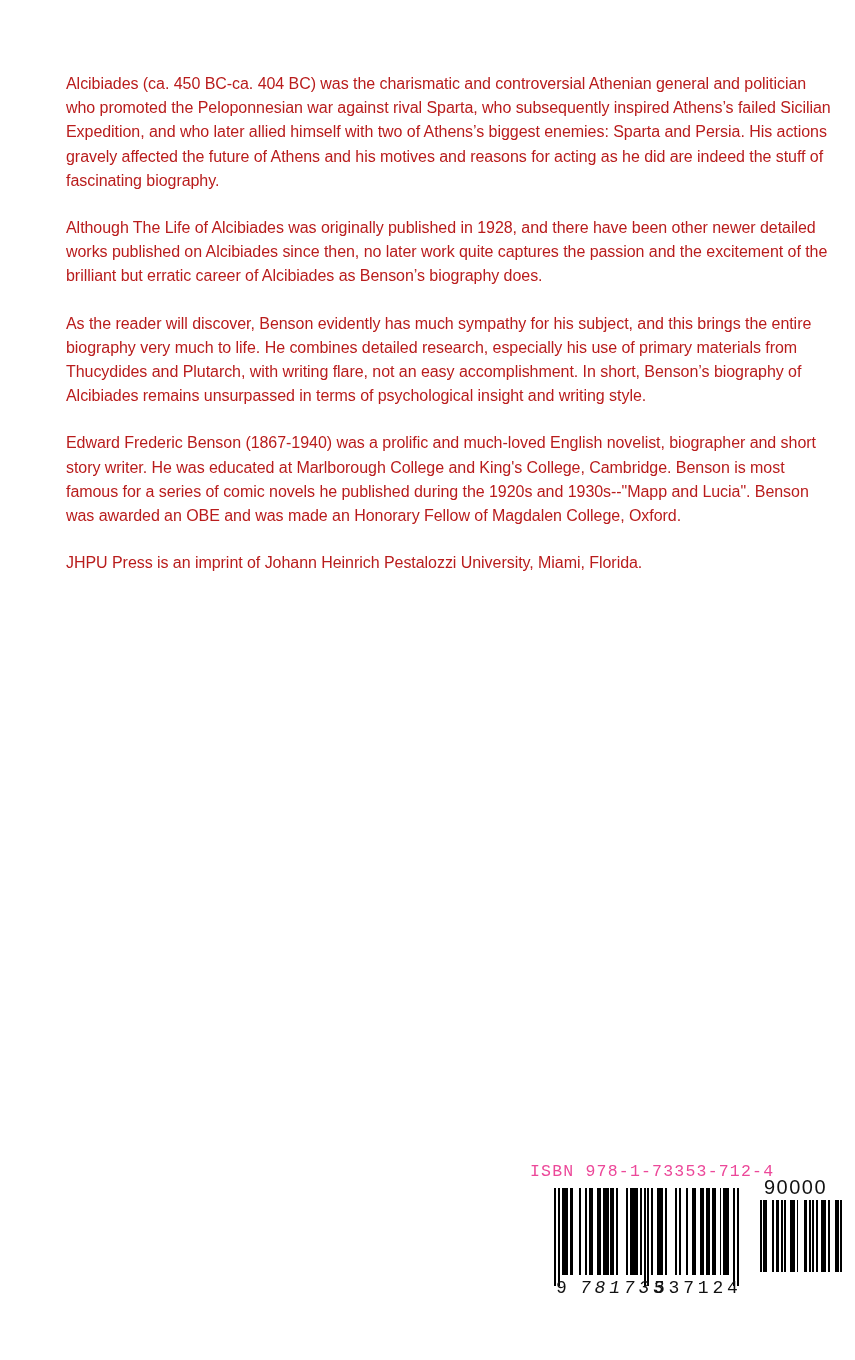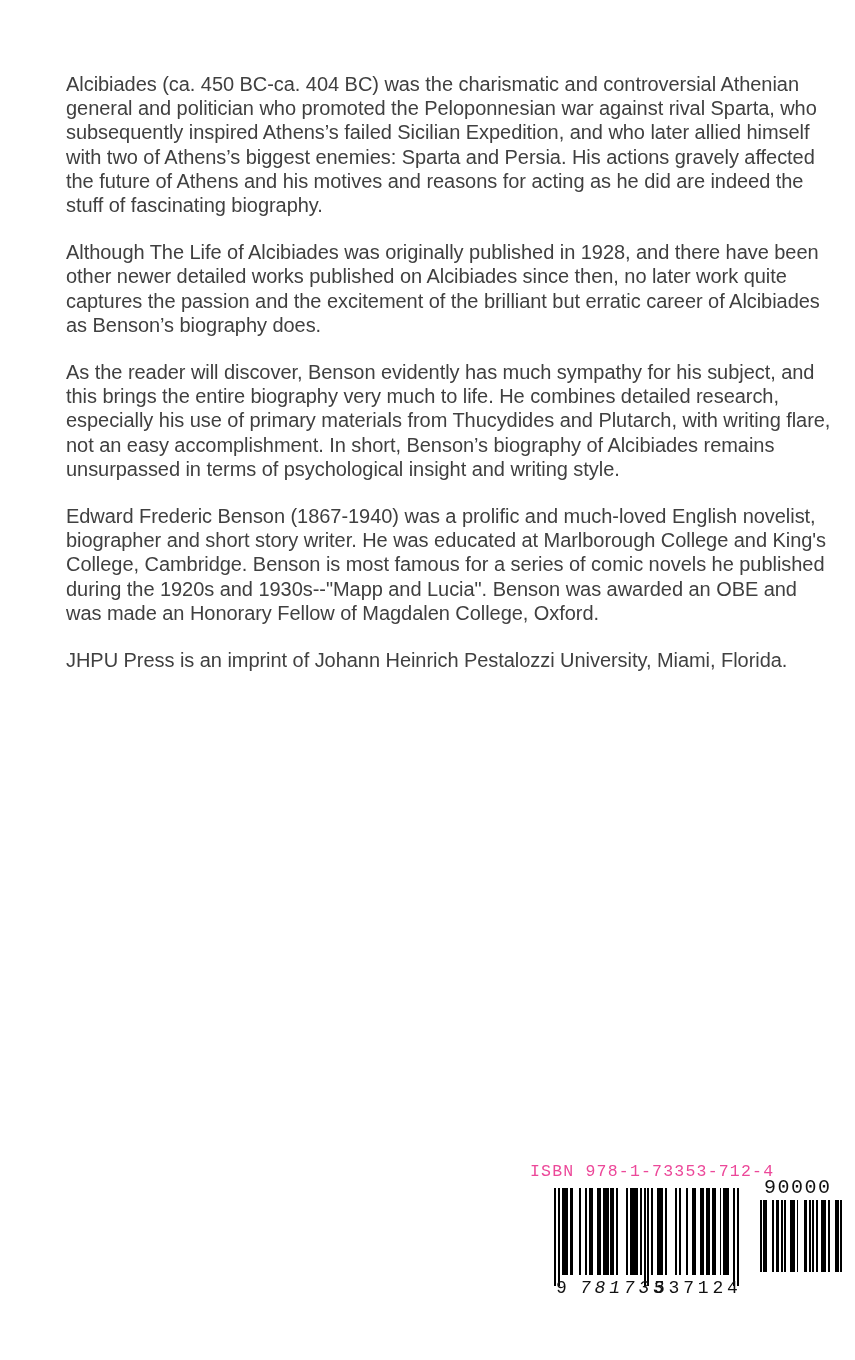--- a/index.html
+++ b/index.html
@@ -26,26 +26,26 @@
   }
 
   .blurb {
     position: absolute;
     left: 66px;
     top: 72px;
     width: 768px;
   }
 
   .para {
-    font-size: 20px;
+    font-size: 16px;
     line-height: 24.2px;
     letter-spacing: -0.05px;
     margin: 0 0 23px 0;
     text-align: left;
-    color: #404040;
+    color: #b91c1c;
     white-space: pre-wrap;
   }
   .para:last-child { margin-bottom: 0; }
 
   
   .barcode-block {
     position: absolute;
     left: 528px;
     top: 1162px;
     width: 315px;
@@ -60,21 +60,21 @@
     font-size: 16.5px;
     letter-spacing: 1.2px;
     color: #ec4899;
     white-space: nowrap;
   }
 
   .addon-digits {
     position: absolute;
     left: 236px;
     top: 14px;
-    font-family: Liberation Mono, monospace;
+    font-family: Liberation Sans, sans-serif;
     font-size: 20px;
     letter-spacing: 1.5px;
     color: #111111;
     white-space: nowrap;
   }
 
   .ean-wrap {
     position: absolute;
     left: 26px;
     top: 26px;

